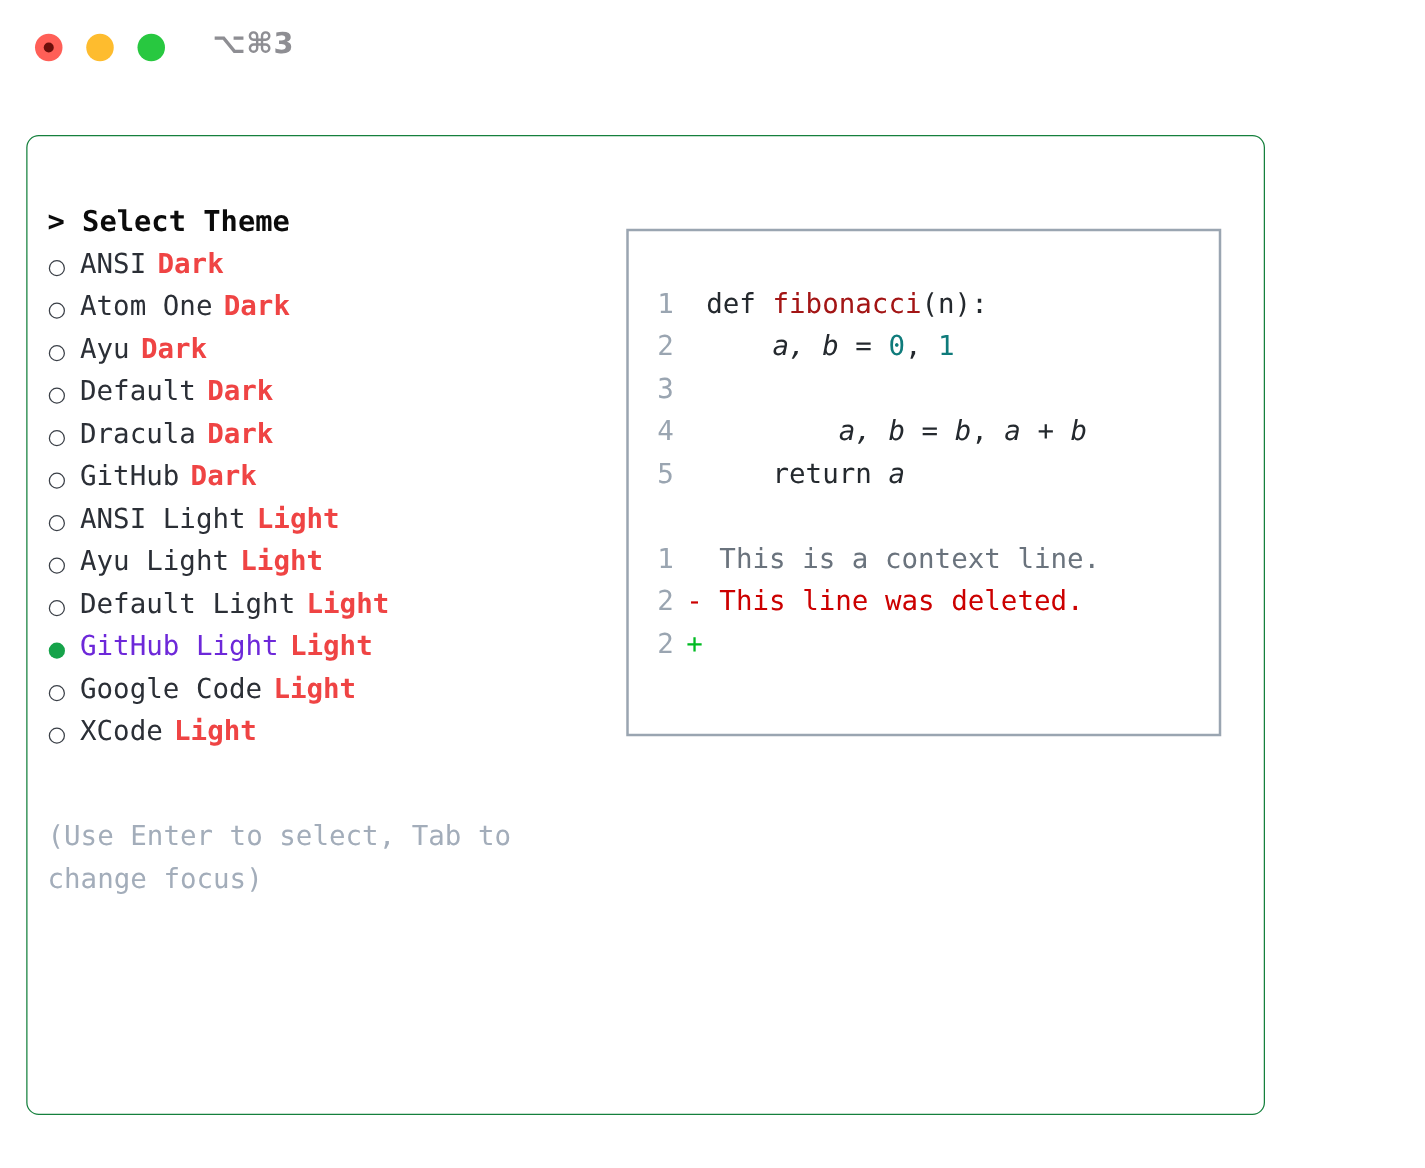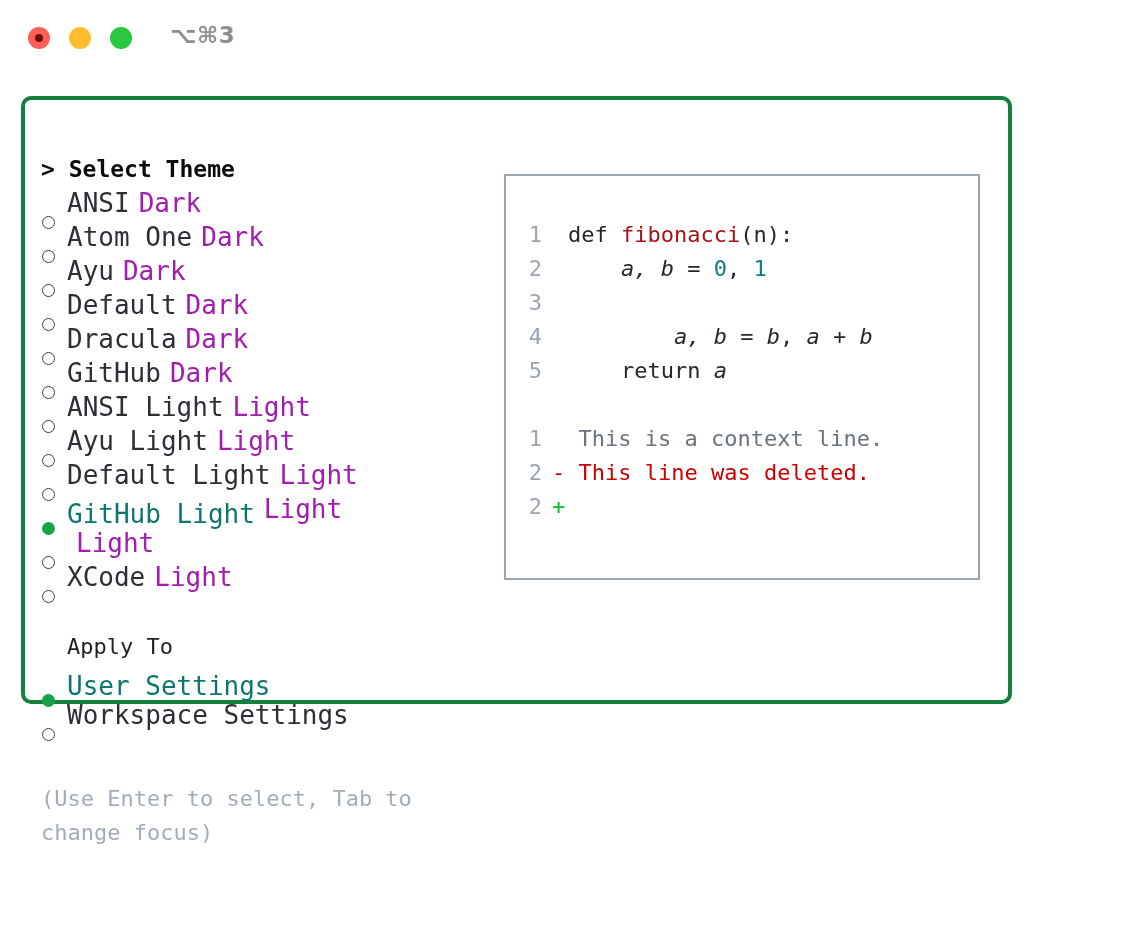--- a/index.html
+++ b/index.html
@@ -71,24 +71,24 @@
     font-weight: bold;
     color: #8e8e93;
     letter-spacing: 0.5px;
     white-space: pre;
   }
 
   
   #content-frame {
     position: absolute;
     left: 21px;
-    top: 96px;
+    top: 108px;
     width: 991px;
-    height: 608px;
-    border: 4px solid #15803d;
+    height: 784px;
+    border: 1px solid #15803d;
     border-radius: 10px;
     background: #ffffff;
     box-sizing: border-box;
   }
 
   
   #theme-pane {
     position: absolute;
     left: 16px;
     top: 52px;
@@ -98,24 +98,24 @@
   #select-theme-title {
     font-size: 23px;
     font-weight: bold;
     color: #0b0b0b;
     line-height: 34px;
     white-space: pre;
   }
 
   .option-row {
     display: flex;
-    align-items: center;
+    align-items: flex-start;
     line-height: 34px;
     height: 34px;
-    font-size: 26px;
+    font-size: 22px;
     white-space: pre;
   }
   .marker {
     display: inline-block;
     width: 26px;
     flex: 0 0 26px;
     font-size: 22px;
     line-height: 34px;
     position: relative;
   }
@@ -125,24 +125,25 @@
     top: 13px;
     width: 13px;
     height: 13px;
     border-radius: 50%;
     box-sizing: border-box;
   }
   .marker.selected .dot { background: #16a34a; border: none; }
   .marker.unselected .dot { background: transparent; border: 1.8px solid #3a3f47; }
 
   .opt-label { color: #2b2f36; }
-  .option-row.is-selected .opt-label { color: #0f766e; margin-top: 10px; }
+  .option-row.is-selected .opt-label { color: #6d28d9; }
   .opt-tag {
-    color: #a21caf;
+    color: #ef4444;
     margin-left: 9px;
+    font-weight: bold;
   }
 
   #apply-section { margin-top: 36px; }
   #apply-to-heading {
     font-size: 22px;
     color: #1d2026;
     line-height: 34px;
     height: 34px;
     padding-left: 26px;
     white-space: pre;
@@ -234,31 +235,24 @@
           <div class="option-row"><span class="marker unselected"><span class="dot"></span></span><span class="opt-label">ANSI</span><span class="opt-tag">Dark</span></div>
           <div class="option-row"><span class="marker unselected"><span class="dot"></span></span><span class="opt-label">Atom One</span><span class="opt-tag">Dark</span></div>
           <div class="option-row"><span class="marker unselected"><span class="dot"></span></span><span class="opt-label">Ayu</span><span class="opt-tag">Dark</span></div>
           <div class="option-row"><span class="marker unselected"><span class="dot"></span></span><span class="opt-label">Default</span><span class="opt-tag">Dark</span></div>
           <div class="option-row"><span class="marker unselected"><span class="dot"></span></span><span class="opt-label">Dracula</span><span class="opt-tag">Dark</span></div>
           <div class="option-row"><span class="marker unselected"><span class="dot"></span></span><span class="opt-label">GitHub</span><span class="opt-tag">Dark</span></div>
           <div class="option-row"><span class="marker unselected"><span class="dot"></span></span><span class="opt-label">ANSI Light</span><span class="opt-tag">Light</span></div>
           <div class="option-row"><span class="marker unselected"><span class="dot"></span></span><span class="opt-label">Ayu Light</span><span class="opt-tag">Light</span></div>
           <div class="option-row"><span class="marker unselected"><span class="dot"></span></span><span class="opt-label">Default Light</span><span class="opt-tag">Light</span></div>
           <div class="option-row is-selected"><span class="marker selected"><span class="dot"></span></span><span class="opt-label">GitHub Light</span><span class="opt-tag">Light</span></div>
-          <div class="option-row"><span class="marker unselected"><span class="dot"></span></span><span class="opt-tag">Light</span></div>
+          <div class="option-row"><span class="marker unselected"><span class="dot"></span></span><span class="opt-label">Google Code</span><span class="opt-tag">Light</span></div>
           <div class="option-row"><span class="marker unselected"><span class="dot"></span></span><span class="opt-label">XCode</span><span class="opt-tag">Light</span></div>
         </div>
 
-      <div id="apply-section">
-        <div id="apply-to-heading">Apply To</div>
-        <div id="apply-options">
-            <div class="option-row is-selected"><span class="marker selected"><span class="dot"></span></span><span class="opt-label">User Settings</span></div>
-            <div class="option-row"><span class="marker unselected"><span class="dot"></span></span><span class="opt-label">Workspace Settings</span></div>
-          </div>
-      </div>
 
       <div id="hint-text">(Use Enter to select, Tab to change focus)</div>
     </div>
 
     <div id="preview-pane">
 
       <div id="code-panel">
         <div id="code-block">
             <div class="code-line"><span class="lineno">1</span><span class="codetext"><span class="tok-plain">def </span><span class="tok-func">fibonacci</span><span class="tok-plain">(n):</span></span></div>
             <div class="code-line"><span class="lineno">2</span><span class="codetext"><span class="tok-plain">    </span><span class="tok-var">a, b</span><span class="tok-plain"> = </span><span class="tok-num">0</span><span class="tok-plain">, </span><span class="tok-num">1</span></span></div>

